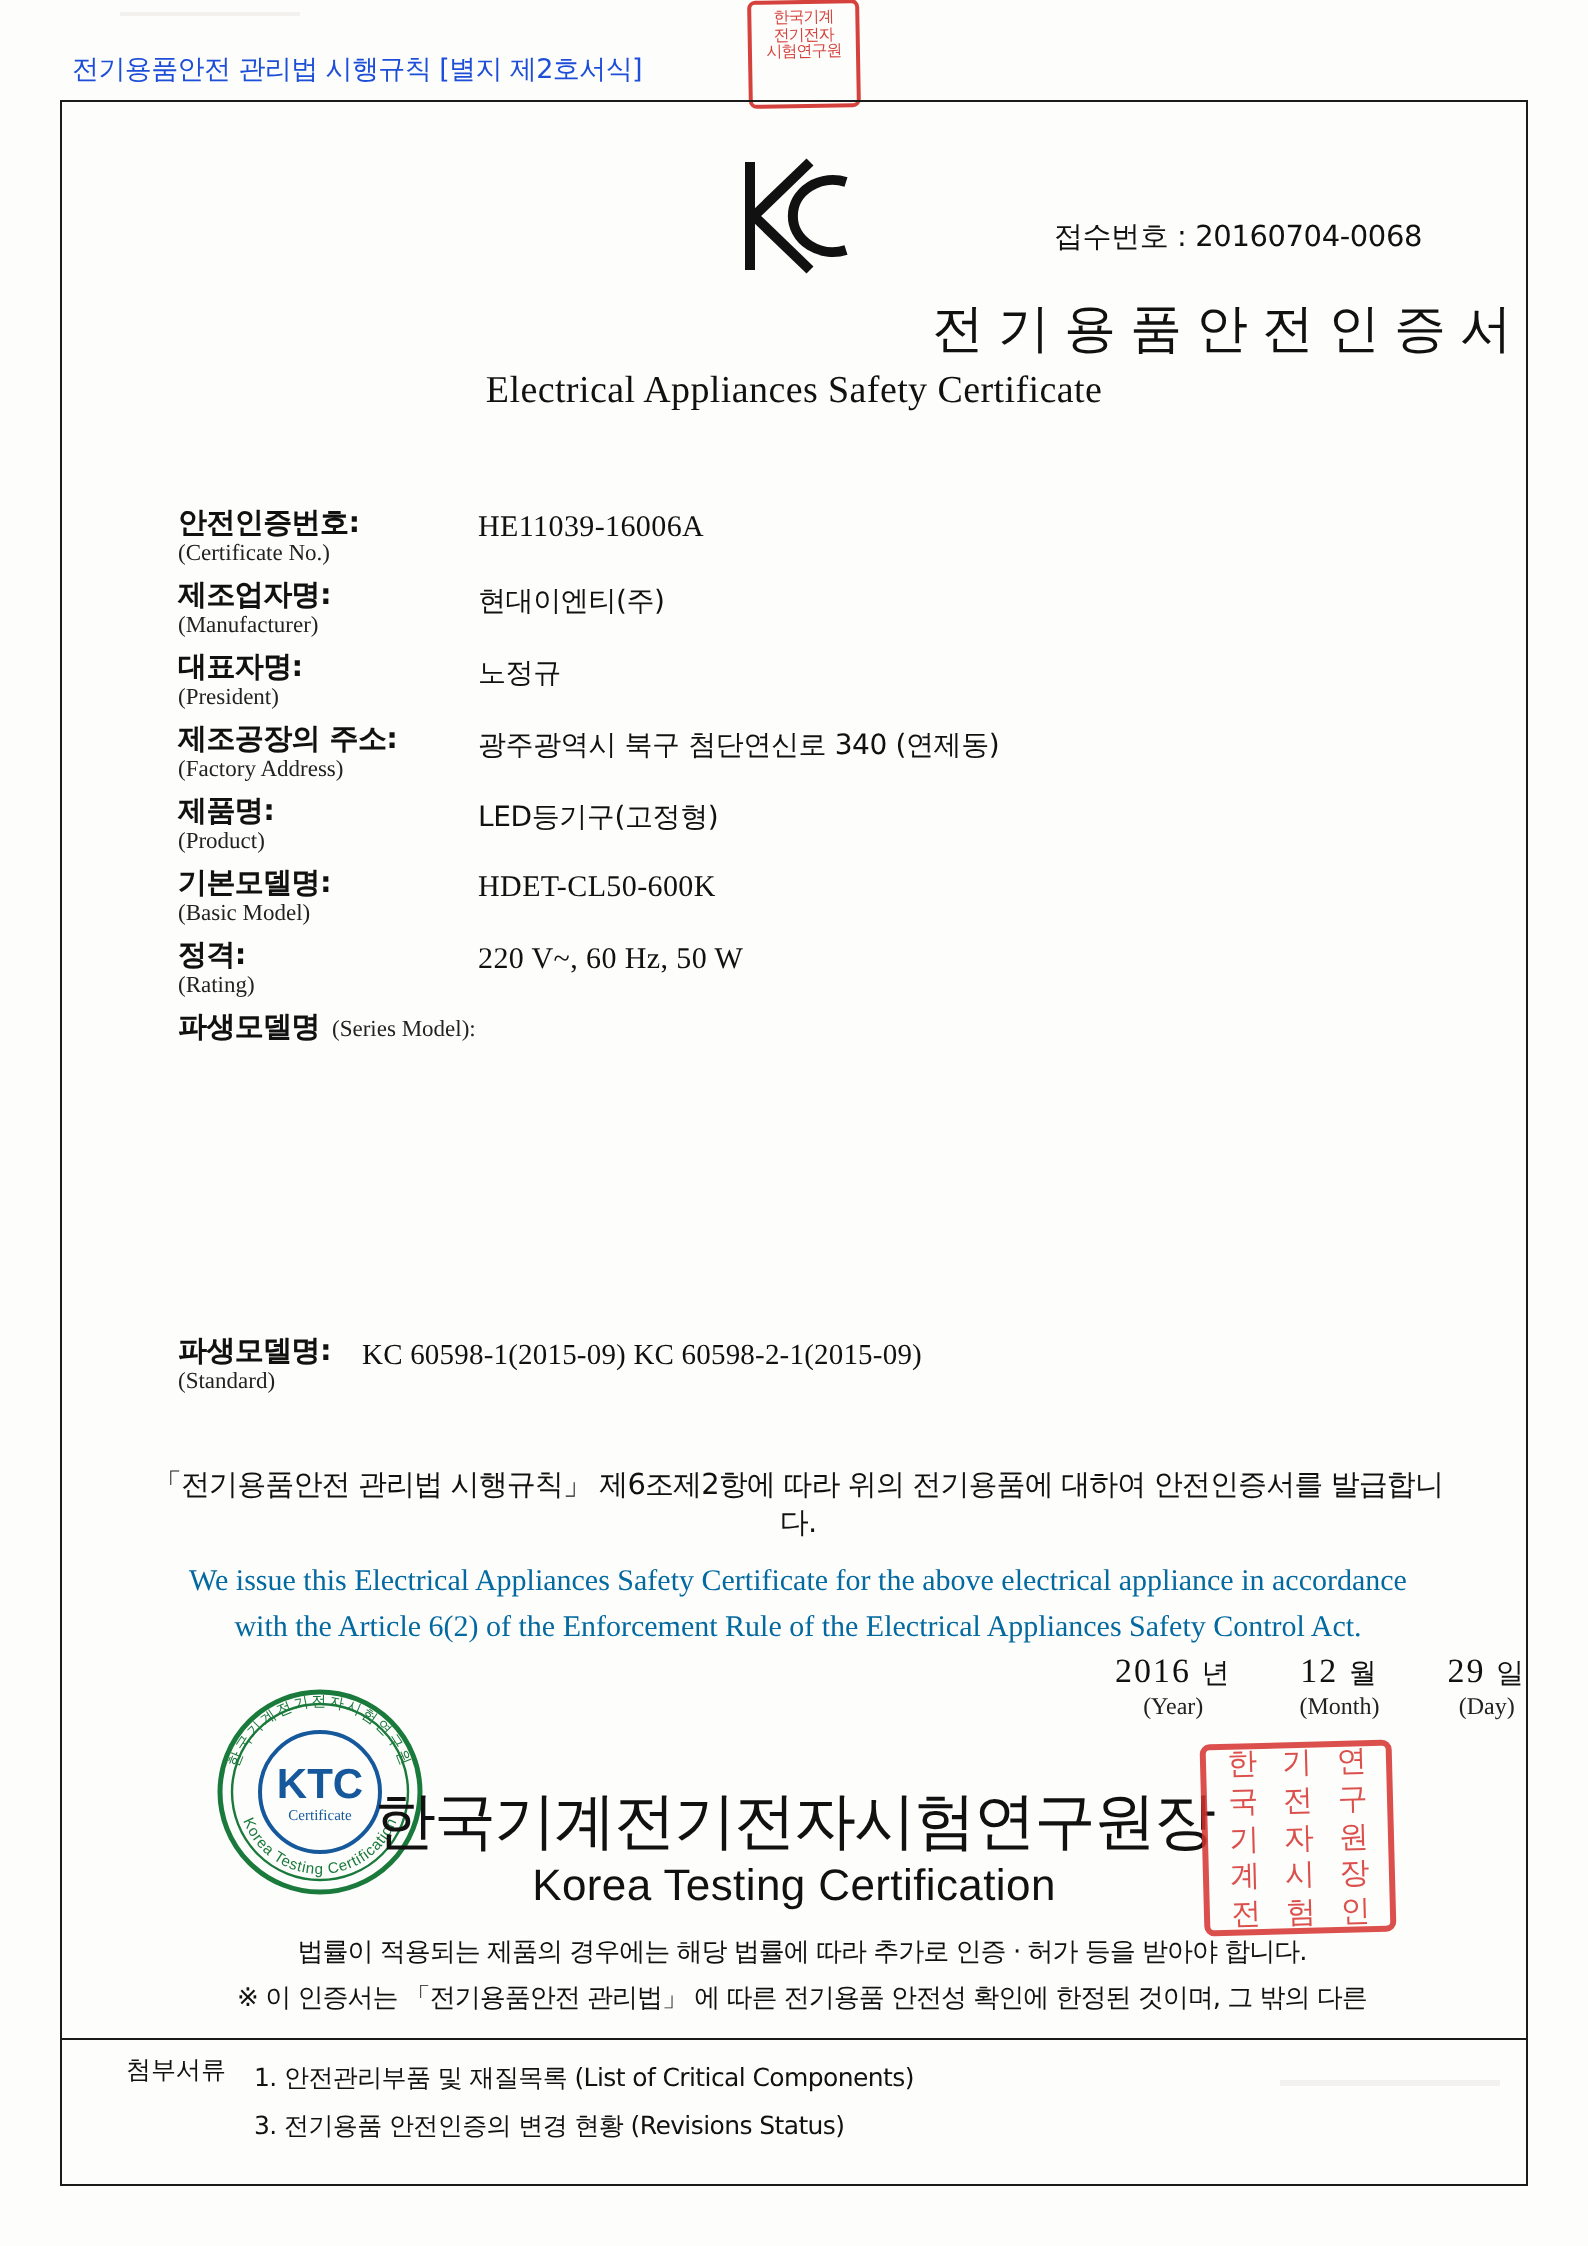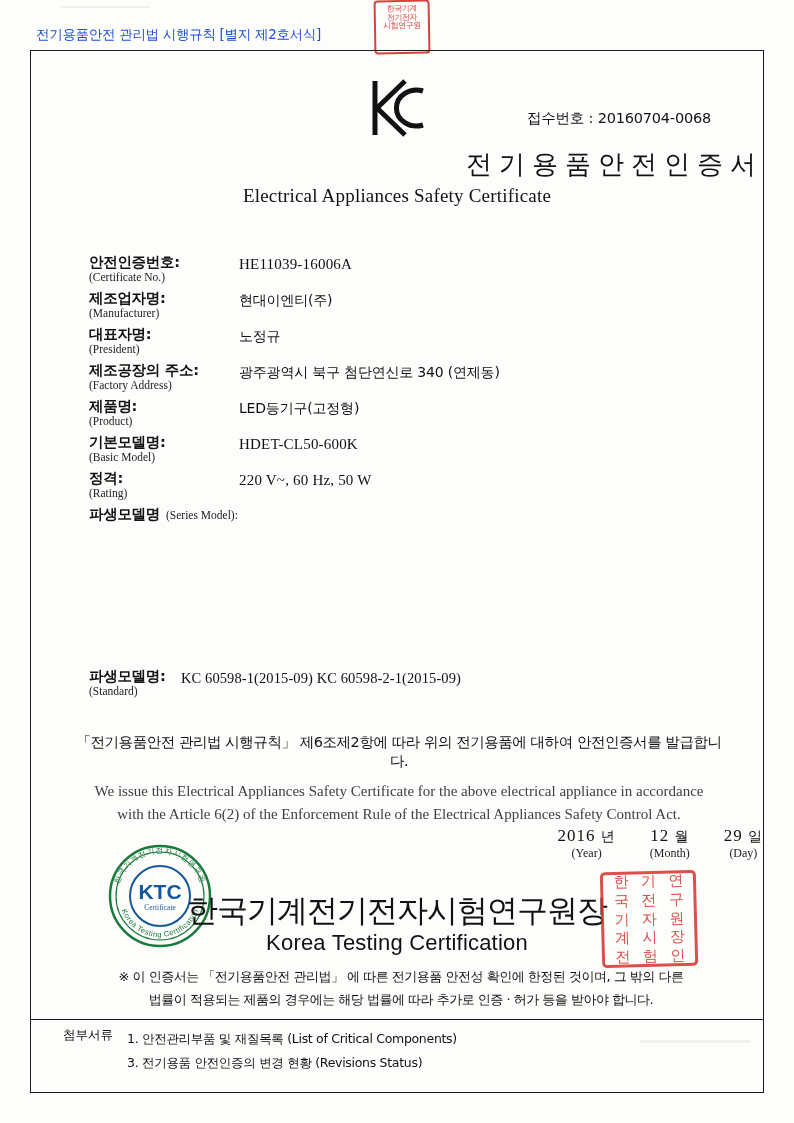--- a/index.html
+++ b/index.html
@@ -190,21 +190,21 @@
     font-size: 14.5px;
     font-family: "DejaVu Sans", sans-serif;
     letter-spacing: -0.45px;
     margin-bottom: 9px;
     color: #111;
   }
   .st-en {
     font-size: 15px;
     font-family: "Liberation Serif", serif;
     line-height: 1.55;
-    color: #404040;
+    color: #0369a1;
   }
 
   
   .date-row {
     position: absolute;
     left: 0;
     top: 775px;
     width: 100%;
     display: flex;
     justify-content: flex-end;
@@ -505,22 +505,22 @@
       <span>원</span>
       <span>계</span>
       <span>시</span>
       <span>장</span>
       <span>전</span>
       <span>험</span>
       <span>인</span>
     </div>
 
     <div class="notice">
+      <div>법률이 적용되는 제품의 경우에는 해당 법률에 따라 추가로 인증 · 허가 등을 받아야 합니다.</div>
       <div>※ 이 인증서는 「전기용품안전 관리법」 에 따른 전기용품 안전성 확인에 한정된 것이며, 그 밖의 다른</div>
-      <div>법률이 적용되는 제품의 경우에는 해당 법률에 따라 추가로 인증 · 허가 등을 받아야 합니다.</div>
     </div>
 
     <div class="att-sep"></div>
 
     <div class="att-title">첨부서류</div>
     <div class="attachments">
       <div class="att-list">
         <div>1.  안전관리부품 및 재질목록 (List of Critical Components)</div>
         <div>3.  전기용품 안전인증의 변경 현황 (Revisions Status)</div>
       </div>

